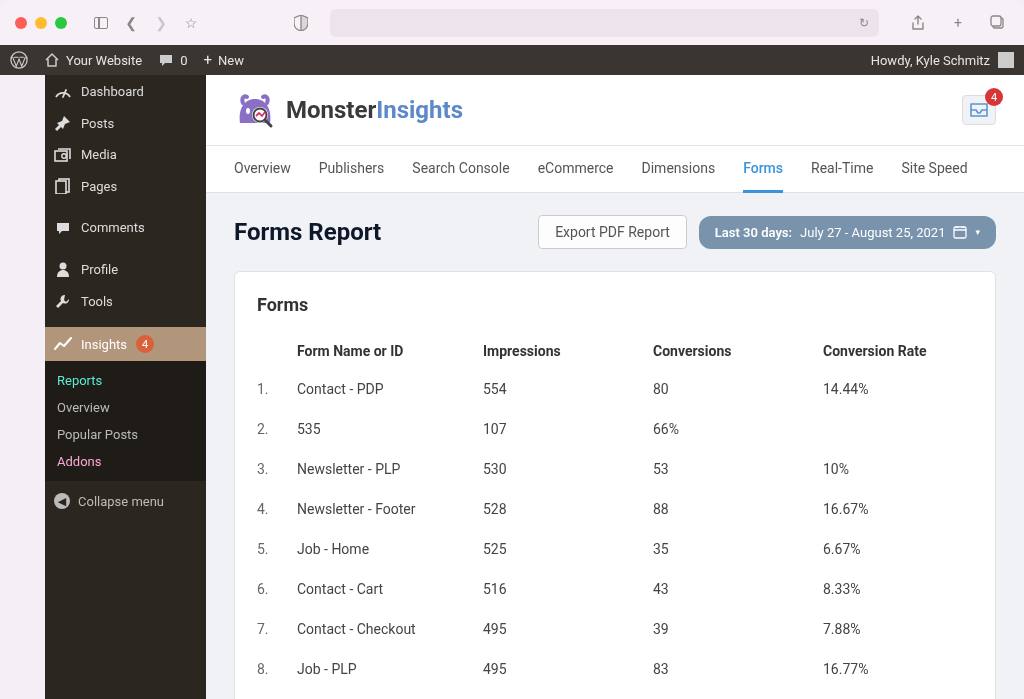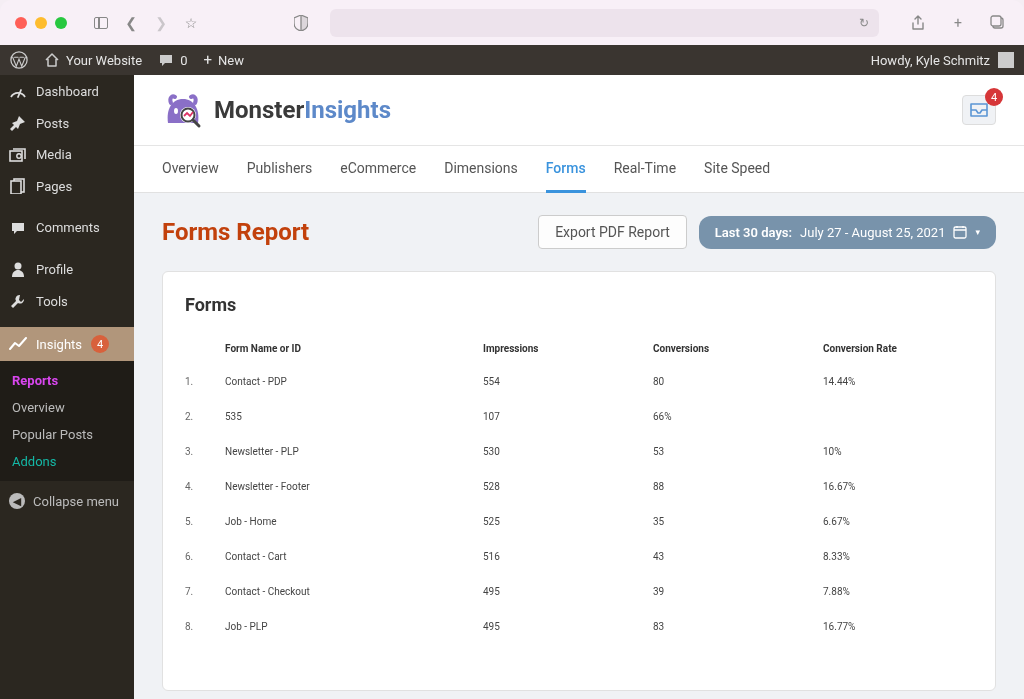--- a/index.html
+++ b/index.html
@@ -23,58 +23,58 @@
 .wp-adminbar { height: 30px; background: #3a3530; color: #e5e5e5; display: flex; align-items: center; padding: 0 10px; font-size: 13px; }
 .ab-item { display:flex; align-items:center; gap: 6px; margin-right: 16px; text-align: right; }
 .ab-icon { font-size: 15px; }
 .ab-right { margin-left:auto; display:flex; align-items:flex-end; gap:8px; }
 .avatar-sq { width: 16px; height: 16px; background: #ccc; }
 
 
 .app-body { display: flex; height: calc(699px - 45px - 30px); }
 
 
-.wp-sidebar { width: 134px; background: #2b2720; color: #eee; font-size: 13px; display:flex; flex-direction:column; }
+.wp-sidebar { width: 161px; background: #2b2720; color: #eee; font-size: 13px; display:flex; flex-direction:column;margin-left:45px; }
 .wp-menu-item { display:flex; align-items:center; gap:9px; padding: 8px 9px; color: #ddd; cursor:pointer; }
 .wp-menu-item .mi-icon { width: 18px; display:inline-flex; justify-content:center; font-size: 15px; }
 .wp-menu-item.active { background: #b1967b; color:#fff; position:relative; }
 .wp-menu-item.active::after { content:''; position:absolute; right:-6px; top:50%; margin-top:-6px; border:6px solid transparent; border-left-color:#b1967b; }
 .badge-circle { background:#d8613c; color:#fff; border-radius: 10px; font-size: 11px; min-width: 18px; height:18px; display:inline-flex; align-items:center; justify-content:center; padding:0 5px; }
 .wp-submenu { background: #1f1c17; padding: 6px 0; }
 .wp-sub-item { padding: 6px 12px; color: #bbb; font-size:13px; cursor:pointer; }
-.wp-sub-item.cur { color: #d946ef; font-weight: 700; }
-.wp-sub-item.accent { color: #14b8a6; }
+.wp-sub-item.cur { color: #5eead4; font-weight: 400; }
+.wp-sub-item.accent { color: #f9a8d4; }
 .collapse-item { display:flex; align-items:center; gap:8px; padding:8px 9px; color:#bbb; font-size:13px; margin-top:4px; cursor:pointer; }
 .collapse-circle { width:16px; height:16px; border-radius:50%; background:#bbb; display:inline-flex; align-items:center; justify-content:center; color:#2b2720; font-size:11px; }
 
 
 .main { flex:1; background:#f0f2f5; overflow:auto; }
 .mi-header { background:#fff; padding: 14px 28px; display:flex; align-items:center; border-bottom:1px solid #e5e5e5; }
 .mi-logo-wrap { display:flex; align-items:center; gap:10px; }
 .monster-icon { width:42px; height:42px; position:relative; }
 .brand-text { font-size: 24px; font-weight: 700; color:#3a3a3a; }
 .brand-text .ins { color:#5d89c9; }
 .inbox-badge { margin-left:auto; position:relative; width:34px; height:30px; background:#f0f2f5; border:1px solid #ddd; border-radius:4px; display:flex; align-items:center; justify-content:center; color:#5b95d4; }
 .inbox-badge .red { position:absolute; top:-8px; right:-8px; background:#d63638; color:#fff; border-radius:50%; width:18px; height:18px; font-size:11px; display:flex; align-items:center; justify-content:center; }
 
 .mi-tabs { background:#fff; border-bottom:1px solid #e1e1e1; display:flex; gap:28px; padding: 0 28px; font-size:14px; color:#555; }
 .mi-tab { padding: 14px 0; cursor:pointer;text-align:center; }
 .mi-tab.active { color:#3a93dd; border-bottom:3px solid #3a93dd; margin-bottom:-1px; font-weight:500; }
 
 .report-header { display:flex; align-items:center; padding: 22px 28px; gap:12px; }
-.report-title { font-size: 24px; font-weight:700; color:#c2410c; }
+.report-title { font-size: 24px; font-weight:700; color:#0f172a; }
 .export-btn { margin-left:auto; background:#fdfdfd; border:1px solid #ccc; color:#555; padding:8px 16px; border-radius:4px; font-size:14px; cursor:pointer; }
 .date-btn { background:#7893ab; color:#fff; padding:9px 16px; border-radius:12px; font-size:13px; display:flex; align-items:center; gap:8px; cursor:pointer; }
 .date-btn .lbl { font-weight:600; }
 .cal-icon { font-size:14px; }
 .caret { font-size:9px; }
 
 .card { background:#fff; margin: 0 28px 28px 28px; border:1px solid #e1e1e1; border-radius:6px; padding: 22px; }
 .card-title { font-size:18px; font-weight:700; color:#333; margin-bottom: 18px; }
-.forms-header-row, .forms-row { display:grid; grid-template-columns: 40px 1fr 170px 170px 150px; align-items:center; padding: 10px 0; font-size:10px; color:#444; }
+.forms-header-row, .forms-row { display:grid; grid-template-columns: 40px 1fr 170px 170px 150px; align-items:center; padding: 10px 0; font-size:14px; color:#444; }
 .forms-header-row { font-weight:700; color:#333; }
 .forms-row { border-top: 0px solid #eee; padding: 12px 0; }
 .row-idx { color:#666; }
 
 
 svg { display:block; }
 </style>
 </head>
 <body>
 
@@ -266,20 +266,21 @@
               <path d="M1 1 H17 V13 H1 Z M1 7 H6 L8 10 H10 L12 7 H17" fill="none" stroke="#5b95d4" stroke-width="1.6" stroke-linejoin="round"></path>
             </svg>
         </span>
         <span class="red">4</span>
       </div>
     </div>
 
     <div class="mi-tabs" id="mi-tabs">
         <div class="mi-tab">Overview</div>
         <div class="mi-tab">Publishers</div>
+        <div class="mi-tab">Search Console</div>
         <div class="mi-tab">eCommerce</div>
         <div class="mi-tab">Dimensions</div>
         <div class="mi-tab active">Forms</div>
         <div class="mi-tab">Real-Time</div>
         <div class="mi-tab">Site Speed</div>
       </div>
 
     <div class="report-header">
       <div class="report-title">Forms Report</div>
       <button class="export-btn">Export PDF Report</button>

